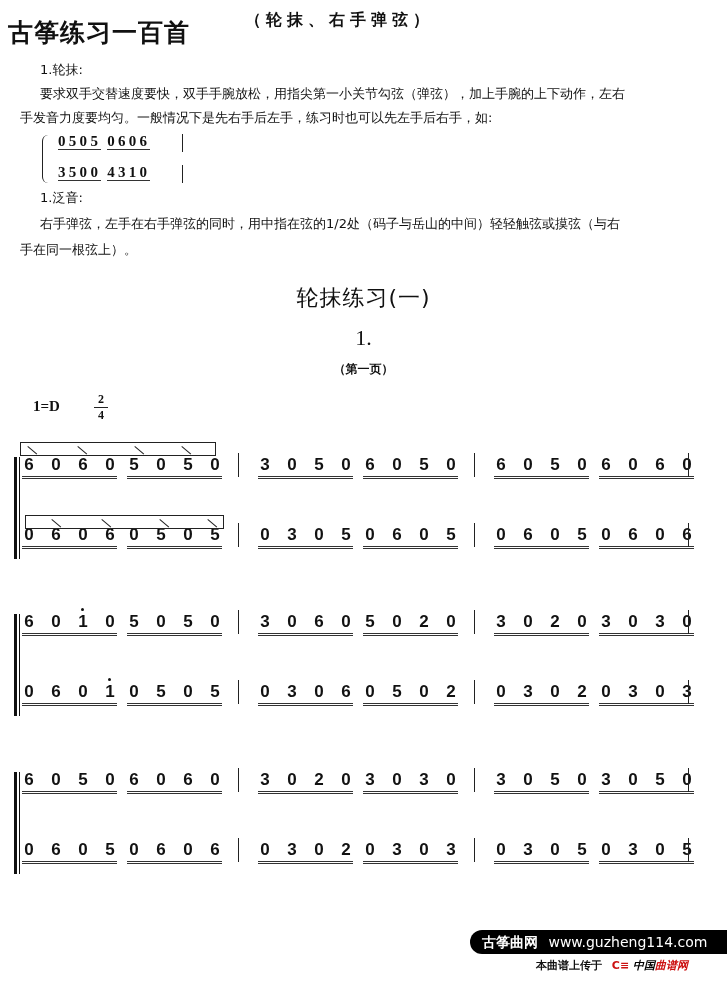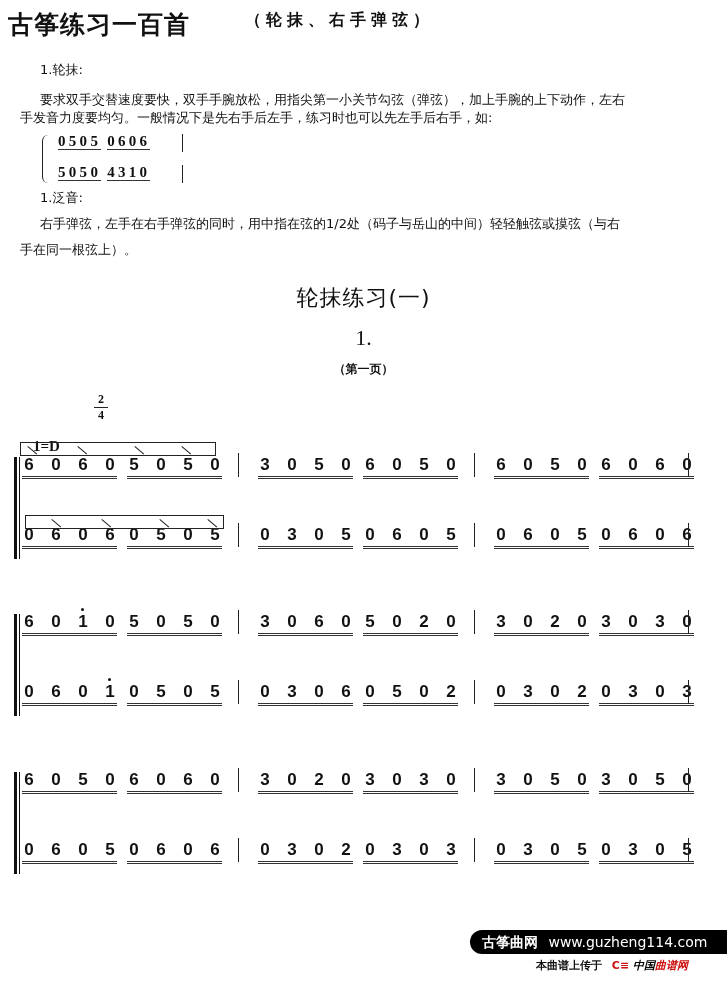--- a/index.html
+++ b/index.html
@@ -1,28 +1,28 @@
 <!DOCTYPE html>
 <html><head>
 <meta charset="utf-8">
 <style>
   html, body { margin: 0; padding: 0; background: #ffffff; }
   body { width: 727px; height: 982px; position: relative; overflow: hidden; font-family: "DejaVu Sans", sans-serif; color: #111; }
   .abs { position: absolute; }
-  .title-main { left: 8px; top: 8px; font-size: 25px; font-weight: bold; letter-spacing: 1px; white-space: nowrap; font-family: Liberation Serif, serif; }
+  .title-main { left: 8px; top: 16px; font-size: 25px; font-weight: bold; letter-spacing: 1px; white-space: nowrap; font-family: Liberation Serif, serif; }
   .title-sub { left: 245px; top: 10px; font-size: 16px; font-weight: bold; letter-spacing: 5px; white-space: nowrap; }
   .para { font-size: 13px; line-height: 24px; color: #111; white-space: nowrap; font-family: "DejaVu Sans", sans-serif; }
   .ex-brace { left: 42px; top: 135px; width: 6px; height: 48px; border-left: 1.5px solid #222; border-radius: 6px 0 0 6px; }
   .ex-row { font-family: "Liberation Serif", serif; font-weight: bold; font-size: 15px; letter-spacing: 3.3px; white-space: nowrap; }
   .ex-group { display: inline-block; border-bottom: 1px solid #333; line-height: 16px; margin-right: 6px; }
   .ex-bar { width: 0; height: 18px; border-left: 1.3px solid #222; }
   .h2 { left: 0; width: 727px; text-align: center; font-size: 22px; letter-spacing: 1px; font-family: "DejaVu Sans", sans-serif; }
   .h3 { left: 0; width: 727px; text-align: center; font-size: 22px; font-family: "Liberation Serif", serif; }
   .h4 { left: 0; width: 727px; text-align: center; font-size: 12px; font-weight: bold; font-family: "DejaVu Serif", serif; }
-  .key { left: 33px; top: 398px; font-family: "Liberation Serif", serif; font-weight: bold; font-size: 15px; margin-top: 40px; }
+  .key { left: 33px; top: 398px; font-family: "Liberation Serif", serif; font-weight: bold; font-size: 15px; }
   .timesig { left: 94px; top: 393px; width: 14px; text-align: center; font-family: "Liberation Serif", serif; font-weight: bold; font-size: 12px; line-height: 13px; }
   .timesig .line { border-top: 1px solid #222; margin: 1px 0; }
   .system-bracket { width: 3px; background: #111; }
   .system-thin { width: 1px; background: #111; }
   .note { position: absolute; font-family: "Liberation Sans", sans-serif; font-weight: bold; font-size: 17px; width: 14px; text-align: center; line-height: 20px; }
   .uline { position: absolute; height: 0; border-top: 1px solid #333; }
   .bar { position: absolute; width: 0; border-left: 1.5px solid #222; height: 24px; }
   .dot-above { position: absolute; width: 3px; height: 3px; background: #111; border-radius: 50%; }
   .tremolo-box { position: absolute; border: 1px solid #222; height: 12px; }
   .tremolo-slash { position: absolute; width: 12px; height: 0; border-top: 1px solid #222; transform: rotate(40deg); transform-origin: left top; }
@@ -32,27 +32,27 @@
   .logo-red { color: #cc1111; font-weight: bold; font-style: italic; }
   .logo-black { color: #000; font-weight: bold; font-style: italic; }
 </style>
 </head>
 <body>
 
 <div class="abs title-main">古筝练习一百首</div>
 <div class="abs title-sub">（轮抹、右手弹弦）</div>
 
 <div class="abs para" style="left:40px; top:58px;">1.轮抹:</div>
-<div class="abs para" style="left:40px; top:88px;">要求双手交替速度要快，双手手腕放松，用指尖第一小关节勾弦（弹弦），加上手腕的上下动作，左右</div>
+<div class="abs para" style="left:40px; top:82px;">要求双手交替速度要快，双手手腕放松，用指尖第一小关节勾弦（弹弦），加上手腕的上下动作，左右</div>
 <div class="abs para" style="left:20px; top:106px;">手发音力度要均匀。一般情况下是先右手后左手，练习时也可以先左手后右手，如:</div>
 
 <div class="abs ex-brace"></div>
 <div class="abs ex-row" id="ex-upper" style="left:58px; top:133px;"><span class="ex-group">0505</span><span class="ex-group">0606</span></div>
 <div class="abs ex-bar" style="left:182px; top:134px;"></div>
-<div class="abs ex-row" id="ex-lower" style="left:58px; top:164px;"><span class="ex-group">5050</span><span class="ex-group">4310</span></div>
+<div class="abs ex-row" id="ex-lower" style="left:58px; top:164px;"><span class="ex-group">3500</span><span class="ex-group">4310</span></div>
 <div class="abs ex-bar" style="left:182px; top:165px;"></div>
 
 <div class="abs para" style="left:40px; top:186px;">1.泛音:</div>
 <div class="abs para" style="left:40px; top:212px;">右手弹弦，左手在右手弹弦的同时，用中指在弦的1/2处（码子与岳山的中间）轻轻触弦或摸弦（与右</div>
 <div class="abs para" style="left:20px; top:238px;">手在同一根弦上）。</div>
 
 <div class="abs h2" style="top:283px;">轮抹练习(一)</div>
 <div class="abs h3" style="top:325px;">1.</div>
 <div class="abs h4" style="top:361px;">（第一页）</div>
 

